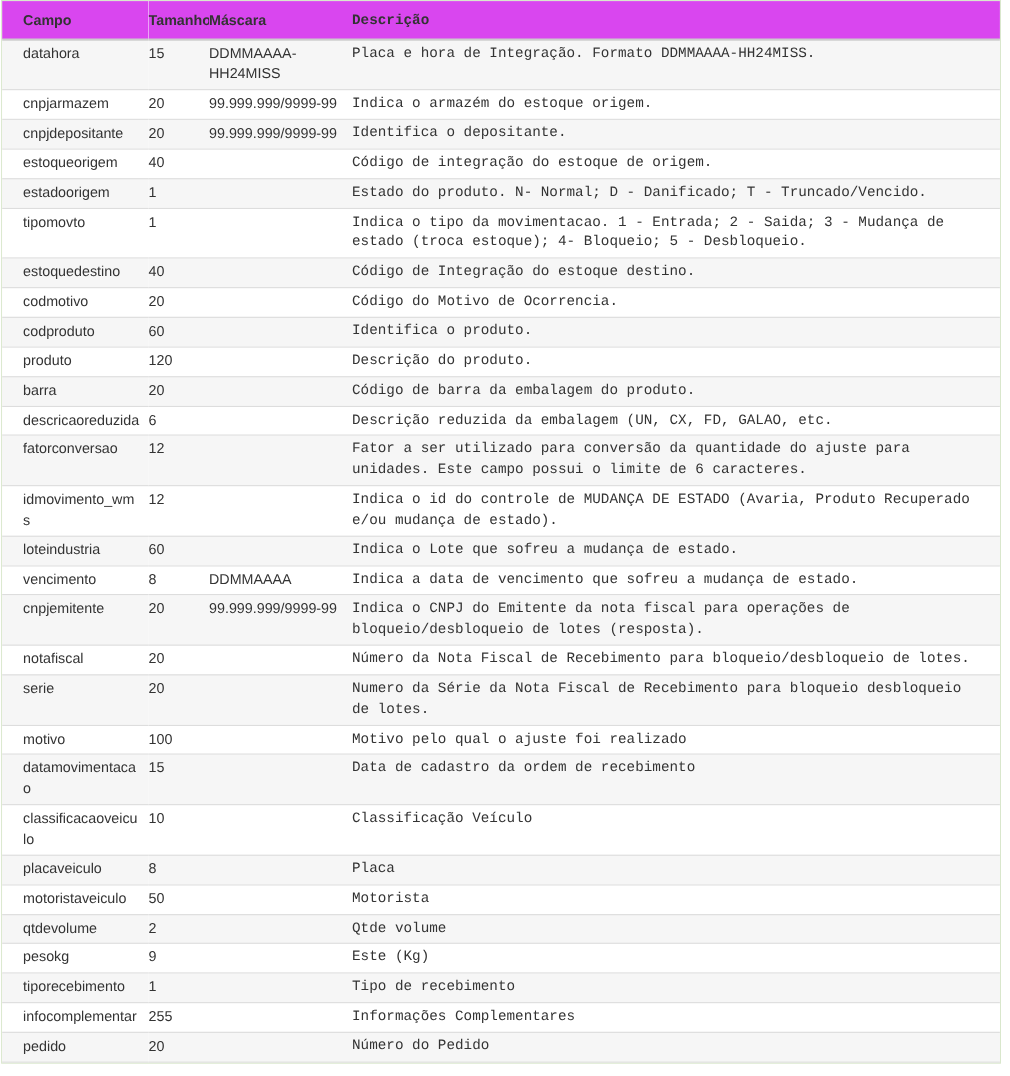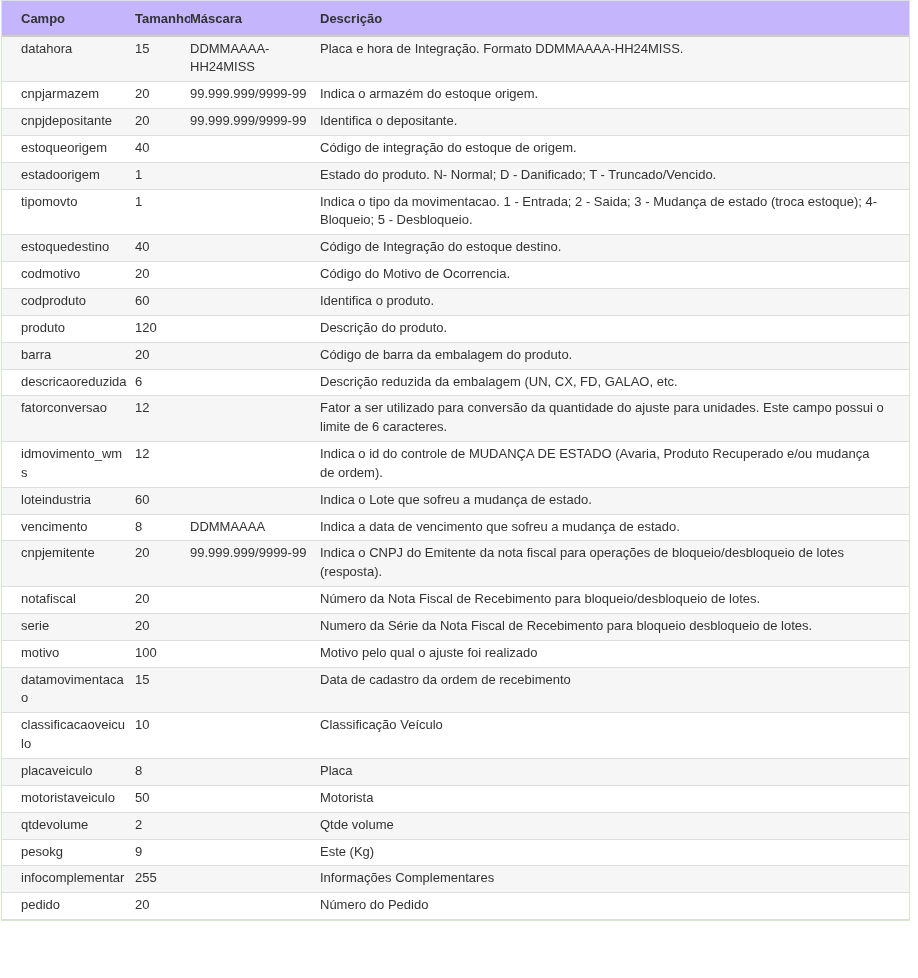--- a/index.html
+++ b/index.html
@@ -30,38 +30,39 @@
   col.c-mascara { width: 130px; }
   col.c-desc    { width: auto;  }
 
   table.fields th {
     text-align: left;
     font-weight: bold;
     color: var(--text, #333333);
     padding: 9px 8px 7px 0;
     border-bottom: 2px solid var(--header-border, #cccccc);
     line-height: 1.35;
-    background: #c4b5fd;
+    background: #d946ef;
     white-space: nowrap;
     overflow: hidden;
   }
   table.fields td {
     padding: 3px 8px 4px 0;
     border-bottom: 1px solid var(--row-border, #dddddd);
     vertical-align: top;
     line-height: 1.45;
     word-wrap: break-word;
   }
   table.fields th:first-child,
   table.fields td:first-child {
     padding-left: 19px;
   }
   table.fields td:last-child,
   table.fields th:last-child {
     padding-right: 24px;
+    font-family: Liberation Mono, monospace;
   }
   tbody tr:nth-child(odd) {
     background: var(--row-stripe, #f6f6f6);
   }
   tbody tr:nth-child(even) {
     background: #ffffff;
   }
 </style>
 </head>
 <body>
@@ -158,21 +159,21 @@
         <tr>
           <td>fatorconversao</td>
           <td>12</td>
           <td></td>
           <td>Fator a ser utilizado para conversão da quantidade do ajuste para unidades. Este campo possui o limite de 6 caracteres.</td>
         </tr>
         <tr>
           <td>idmovimento_wms</td>
           <td>12</td>
           <td></td>
-          <td>Indica o id do controle de MUDANÇA DE ESTADO (Avaria, Produto Recuperado e/ou mudança de ordem).</td>
+          <td>Indica o id do controle de MUDANÇA DE ESTADO (Avaria, Produto Recuperado e/ou mudança de estado).</td>
         </tr>
         <tr>
           <td>loteindustria</td>
           <td>60</td>
           <td></td>
           <td>Indica o Lote que sofreu a mudança de estado.</td>
         </tr>
         <tr>
           <td>vencimento</td>
           <td>8</td>
@@ -231,20 +232,26 @@
           <td>qtdevolume</td>
           <td>2</td>
           <td></td>
           <td>Qtde volume</td>
         </tr>
         <tr>
           <td>pesokg</td>
           <td>9</td>
           <td></td>
           <td>Este (Kg)</td>
+        </tr>
+        <tr>
+          <td>tiporecebimento</td>
+          <td>1</td>
+          <td></td>
+          <td>Tipo de recebimento</td>
         </tr>
         <tr>
           <td>infocomplementar</td>
           <td>255</td>
           <td></td>
           <td>Informações Complementares</td>
         </tr>
         <tr>
           <td>pedido</td>
           <td>20</td>

